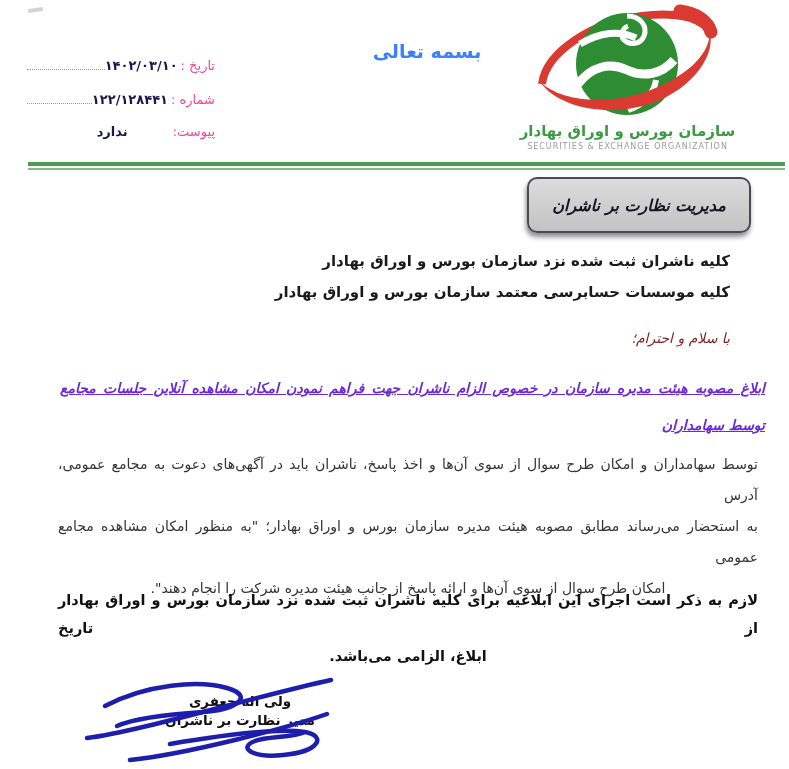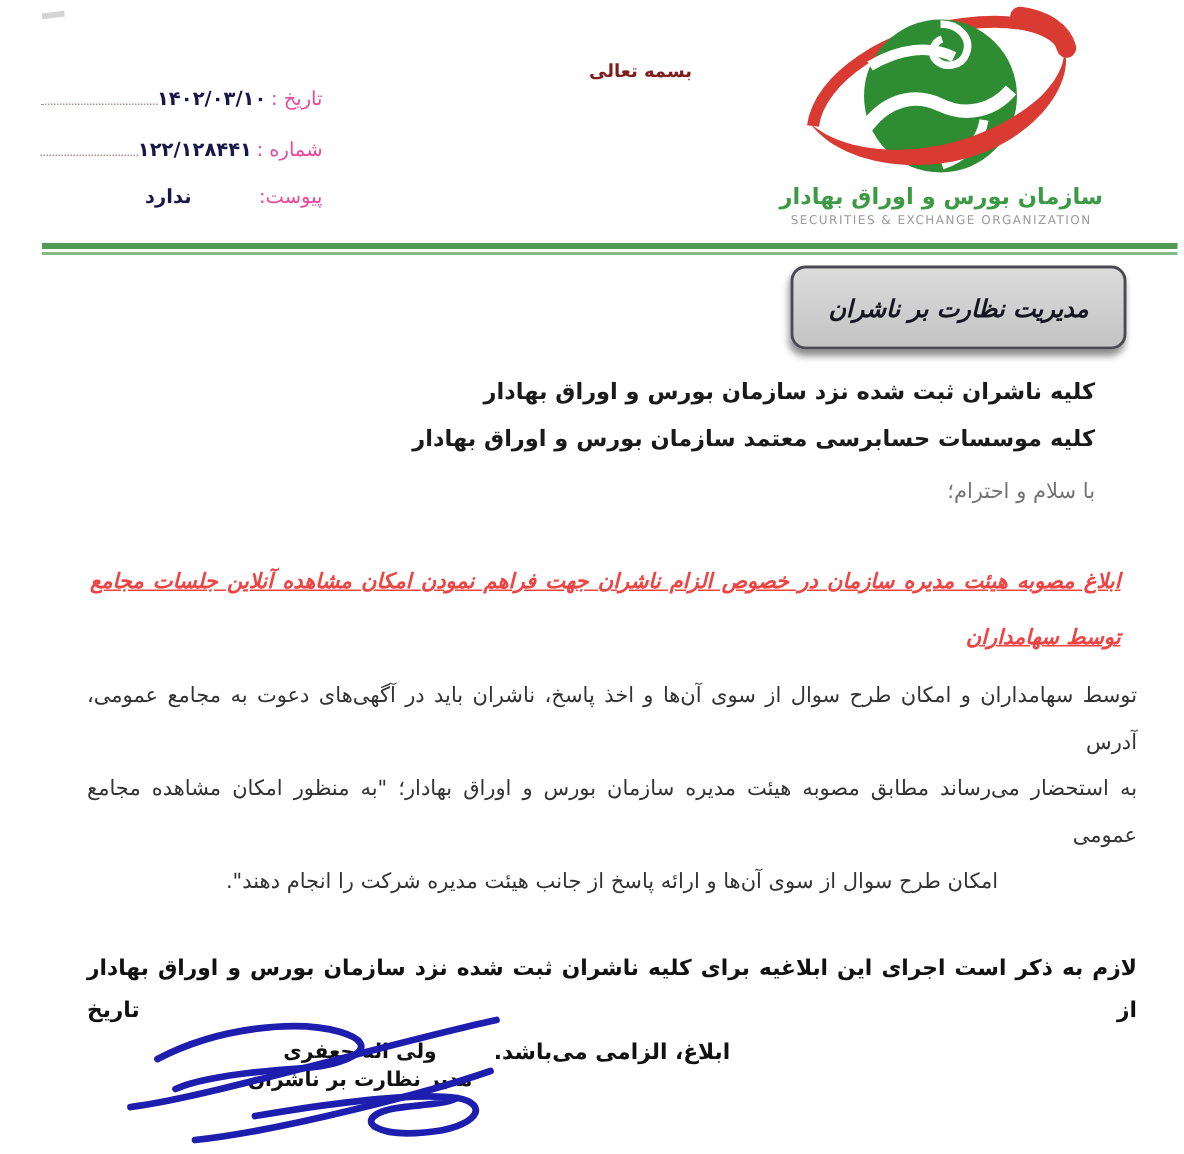--- a/index.html
+++ b/index.html
@@ -10,49 +10,49 @@
   }
   .abs{position:absolute;}
   
   .fields{left:25px;top:56px;width:190px;direction:rtl;}
   .field-row{display:flex;direction:rtl;align-items:baseline;height:21px;margin-bottom:13px;}
   .field-label{color:#ec4899;font-size:13px;white-space:nowrap;}
   .field-value{color:#17174a;font-weight:bold;font-size:13px;white-space:nowrap;margin-right:3px;}
   .leader{flex:1;border-bottom:1px dotted #b09090;height:13px;margin-left:2px;}
   .spacer40{width:42px;}
   
-  .besmellah{top:40px;left:372px;width:110px;color:#7f1d1d;font-weight:bold;font-size:12px;text-align:center;direction:rtl;white-space:nowrap;}
+  .besmellah{top:40px;left:372px;width:110px;color:#3b82f6;font-weight:bold;font-size:19px;text-align:center;direction:rtl;white-space:nowrap;}
   
   .logo-block{top:2px;left:515px;width:225px;text-align:center;}
   .org-fa{color:#3d9a44;font-weight:bold;font-size:15px;direction:rtl;white-space:nowrap;margin-top:-2px;}
   .org-en{color:#9b9b9b;font-size:8px;letter-spacing:1px;white-space:nowrap;margin-top:2px;}
   
   .rule{top:162px;left:28px;width:757px;}
   .rule .r1{height:4px;background:#4f9b55;}
   .rule .r2{height:2px;background:#83bb83;margin-top:2px;}
   
   .dept-box{left:527px;top:177px;width:220px;height:52px;background:linear-gradient(#dcdcdc,#c3c3c3);
     border:2px solid #4a4a52;border-radius:10px;box-shadow:-1px 4px 5px rgba(0,0,0,0.45);
     display:flex;align-items:center;justify-content:center;}
   .dept-box span{font-weight:bold;font-style:italic;font-size:16px;color:#15151f;direction:rtl;white-space:nowrap;}
   
   .recipients{top:246px;left:51px;right:59px;direction:rtl;color:#1a1a1a;}
   .recipients .r-line{font-weight:bold;font-size:15px;line-height:31px;white-space:nowrap;}
-  .salutation{font-size:14px;line-height:31px;margin-top:5px;color:#737373;}
+  .salutation{font-size:14px;line-height:31px;margin-top:15px;color:#7f1d1d;font-style:italic;}
   
-  .subject{top:370px;left:60px;right:42px;direction:rtl;color:#ef4444;font-weight:bold;font-style:italic;font-size:14px;}
+  .subject{top:370px;left:60px;right:24px;direction:rtl;color:#6d28d9;font-weight:bold;font-style:italic;font-size:14px;}
   .subject .s1{line-height:37px;text-align:justify;text-align-last:justify;text-decoration:underline;}
   .subject .s2{line-height:37px;text-align:right;text-decoration:underline;}
   
   .body-par{top:449px;left:58px;right:31px;direction:rtl;color:#333;font-size:14px;}
   .body-par .b-just{line-height:31px;text-align:justify;text-align-last:justify;}
   .body-par .b-last{line-height:31px;text-align:center;}
   
   .closing{top:586px;left:58px;right:31px;direction:rtl;color:#111;font-weight:bold;font-size:14.5px;}
-  .closing .c-just{line-height:28px;text-align:justify;text-align-last:justify;margin-top:46px;}
+  .closing .c-just{line-height:28px;text-align:justify;text-align-last:justify;}
   .closing .c-last{line-height:28px;text-align:center;}
   
   .sig-text{top:644px;left:140px;width:200px;text-align:center;direction:rtl;color:#111;font-weight:bold;font-size:13.5px;line-height:19px;margin-top:48px;}
   .sig-svg{top:668px;left:75px;}
   
   .artifact{left:28px;top:8px;width:15px;height:4px;background:#c2c2c2;transform:rotate(-7deg);opacity:.7;}
 </style>
 </head>
 <body>
 

